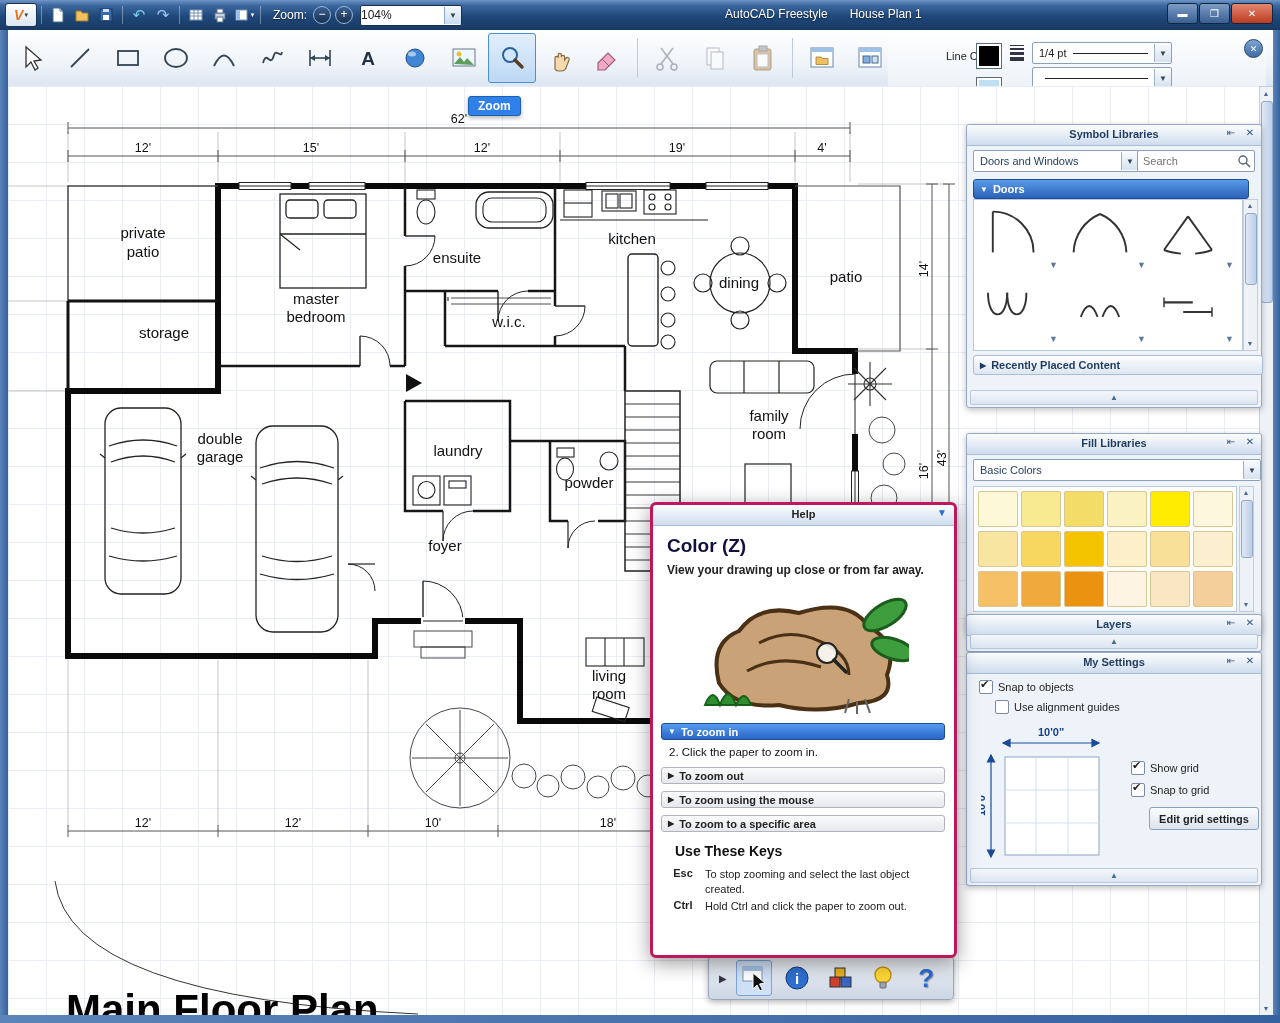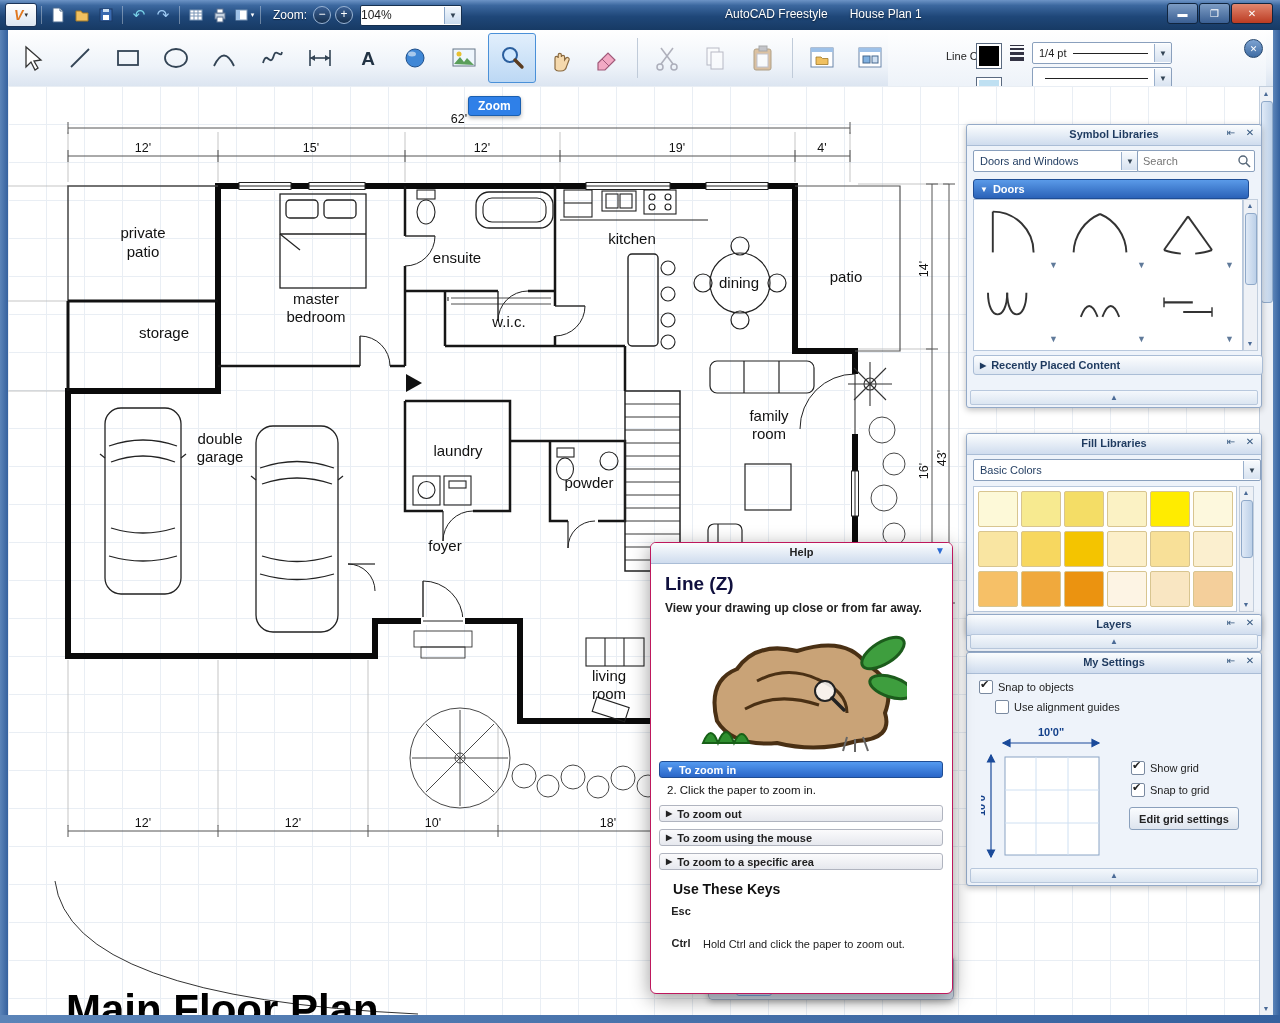--- a/index.html
+++ b/index.html
@@ -54,23 +54,23 @@
   .phead-btn{position:absolute;top:2px;width:16px;height:15px;text-align:center;font-size:10px;color:#33567e;}
   .pfoot{position:absolute;left:3px;right:3px;bottom:2px;height:13px;text-align:center;font-size:8px;color:#4a6a96;background:linear-gradient(#f4f8fc,#dbe5f1);border:1px solid #b8c8dd;border-radius:2px;line-height:13px;}
   .blue-bar{position:absolute;height:18px;background:linear-gradient(#5a9ae8,#2a62b8);border:1px solid #1f4d94;border-radius:3px;color:#fff;font-weight:bold;display:flex;align-items:center;padding-left:6px;gap:5px;}
   .gray-bar{position:absolute;height:18px;background:linear-gradient(#fcfdfe,#dde6f2);border:1px solid #aabdd6;border-radius:3px;color:#1e3a5f;font-weight:bold;display:flex;align-items:center;padding-left:6px;gap:5px;}
   .door-cell{position:absolute;width:84px;height:70px;}
   .cell-arrow{position:absolute;right:2px;bottom:2px;font-size:9px;color:#607a9a;}
   .sw{position:absolute;width:38px;height:34px;border:1px solid #d8c590;border-radius:2px;}
   .chk{display:flex;align-items:center;gap:5px;position:absolute;color:#222;}
   .cb{width:12px;height:12px;background:#fff;border:1px solid #7a8aa0;border-radius:2px;position:relative;display:inline-block;}
   .cb.checked::after{content:"✔";position:absolute;left:0px;top:-3px;font-size:11px;color:#222;}
-  .pbtn{position:absolute;background:linear-gradient(#fafcfe,#dde4ee);border:1px solid #8aa0bc;border-radius:3px;font-size:11px;color:#222;display:flex;align-items:center;justify-content:center;}
+  .pbtn{position:absolute;background:linear-gradient(#fafcfe,#dde4ee);border:1px solid #8aa0bc;border-radius:3px;font-size:11px;color:#222;display:flex;align-items:center;justify-content:center;margin-left:20px;}
   
-  #help{position:absolute;left:650px;top:502px;width:301px;height:450px;background:#fff;border:1px solid #be185d;border-radius:6px;box-shadow:0 5px 20px rgba(0,0,0,.4);z-index:20;font-size:11px;color:#222;margin-top:40px;}
+  #help{position:absolute;left:650px;top:502px;width:301px;height:450px;background:#fff;border:3px solid #be185d;border-radius:6px;box-shadow:0 5px 20px rgba(0,0,0,.4);z-index:20;font-size:11px;color:#222;}
   #help .phead{border-radius:5px 5px 0 0;}
   .acc-sel{position:absolute;left:8px;width:284px;height:17px;background:linear-gradient(#549af0,#2a66c8);border:1px solid #1f4d94;border-radius:3px;color:#fff;font-weight:bold;font-size:11px;display:flex;align-items:center;padding-left:6px;gap:5px;box-sizing:border-box;}
   .acc{position:absolute;left:8px;width:284px;height:17px;background:linear-gradient(#fbfbfc,#e6e8ee);border:1px solid #b0b4bf;border-radius:3px;color:#222;font-weight:bold;font-size:11px;display:flex;align-items:center;padding-left:6px;gap:5px;box-sizing:border-box;}
   .acc .tri,.acc-sel .tri{font-size:8px;}
   .keyrow{position:absolute;display:flex;gap:6px;width:270px;}
   .keyrow .k{width:32px;text-align:center;font-weight:bold;flex:none;}
   .keyrow .d{width:218px;line-height:1.35;}
   
   #helperbar{position:absolute;left:708px;top:956px;width:246px;height:44px;background:linear-gradient(#eef2f7,#ccd6e4);border:1px solid #9aa8bc;border-radius:4px;box-shadow:0 2px 6px rgba(0,0,0,.3);display:flex;align-items:center;gap:9px;padding:0 10px;box-sizing:border-box;z-index:15;}
   .hb-btn{width:34px;height:34px;display:flex;align-items:center;justify-content:center;border-radius:3px;}
@@ -777,21 +777,21 @@
   </label>
   <div class="pbtn" style="left:162px;top:154px;width:108px;height:21px;font-weight:bold;">Edit grid settings</div>
   <div class="pfoot">▲</div>
 </div>
 
 <div id="help">
   <div class="phead">
     <span class="phead-title">Help</span>
     <span class="phead-btn" style="right:4px;color:#2a6ad4;">▼</span>
   </div>
-  <div class="abs" style="left:14px;top:30px;font-size:19px;font-weight:bold;color:#10103e;">Line (Z)</div>
+  <div class="abs" style="left:14px;top:30px;font-size:19px;font-weight:bold;color:#10103e;">Color (Z)</div>
   <div class="abs" style="left:14px;top:58px;font-size:12px;font-weight:bold;color:#222;">View your drawing up close or from far away.</div>
   <svg class="abs" style="left:46px;top:78px;" width="210" height="132" viewBox="0 0 210 132">
     <rect x="0" y="0" width="210" height="132" fill="#fff"></rect>
     <path d="M20,100 Q10,60 40,48 Q60,20 100,30 Q150,14 170,44 Q200,60 188,92 Q196,118 160,120 Q120,132 80,122 Q36,126 20,100 Z" fill="#c9a377" stroke="#4a3014" stroke-width="4"></path>
     <path d="M60,60 Q90,44 120,58 Q150,70 150,92" fill="none" stroke="#4a3014" stroke-width="3"></path>
     <path d="M48,88 Q80,70 122,84" fill="none" stroke="#4a3014" stroke-width="3"></path>
     <ellipse cx="186" cy="32" rx="24" ry="11" fill="#3e9e3e" stroke="#1c5c1c" stroke-width="3" transform="rotate(-32 186 32)"></ellipse>
     <ellipse cx="194" cy="66" rx="22" ry="10" fill="#3e9e3e" stroke="#1c5c1c" stroke-width="3" transform="rotate(18 194 66)"></ellipse>
     <path d="M6,122 q8,-20 15,0 q8,-22 16,0 q8,-18 15,0 z" fill="#2f8f2f" stroke="#176017" stroke-width="2"></path>
     <g stroke="#666" stroke-width="2">
@@ -815,20 +815,21 @@
     <span class="tri">▶</span>
     <span>To zoom using the mouse</span>
   </div>
   <div class="acc" style="top:310px;">
     <span class="tri">▶</span>
     <span>To zoom to a specific area</span>
   </div>
   <div class="abs" style="left:22px;top:338px;font-size:14px;font-weight:bold;color:#111;">Use These Keys</div>
   <div class="keyrow" style="left:14px;top:362px;">
     <span class="k">Esc</span>
+    <span class="d">To stop zooming and select the last object created.</span>
   </div>
   <div class="keyrow" style="left:14px;top:394px;">
     <span class="k">Ctrl</span>
     <span class="d">Hold Ctrl and click the paper to zoom out.</span>
   </div>
 </div>
 
 <div id="helperbar">
   <span style="font-size:10px;color:#334;">▶</span>
   <div class="hb-btn hl">

